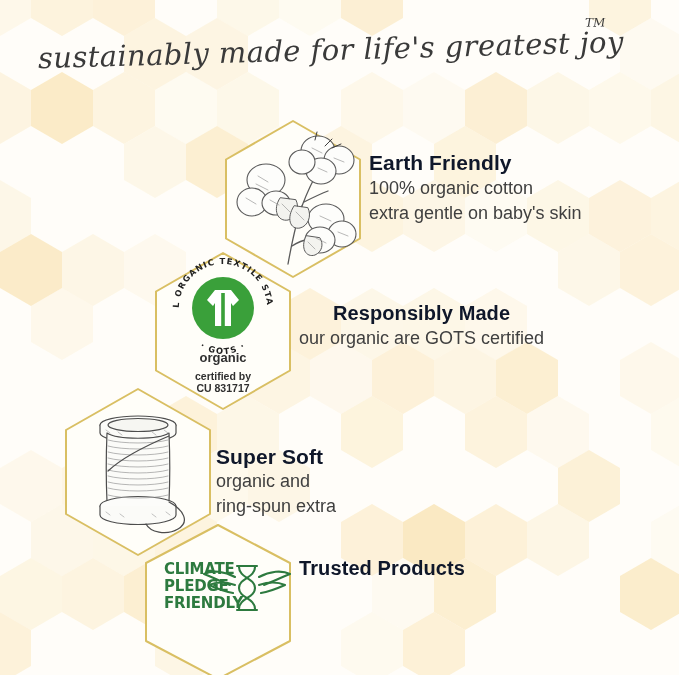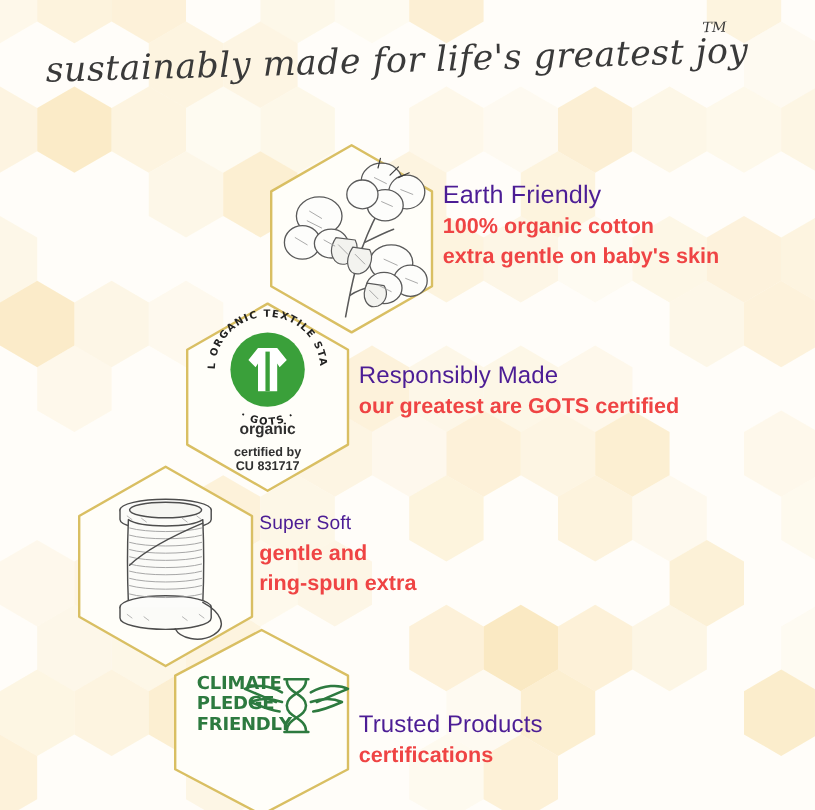--- a/index.html
+++ b/index.html
@@ -25,53 +25,53 @@
   .headline svg{display:block;margin:0 auto;}
 
   
   .feature{position:absolute;z-index:5;}
   .hexcard{position:absolute;}
   .hexcard svg{display:block;}
 
   .ftext{position:absolute;z-index:6;}
   .ftitle{
     font-family:"Liberation Sans", sans-serif;
-    font-weight:normal;
-    color:#4c1d95;
+    font-weight:bold;
+    color:#0f172a;
     letter-spacing:.1px;
     white-space:nowrap;
   }
   .fdesc{
     font-family:"Liberation Sans", sans-serif;
-    font-weight:bold;
-    color:#ef4444;
+    font-weight:normal;
+    color:#404040;
     white-space:nowrap;
   }
 
   
   #feat-earth .hexcard{left:222px;top:118px;}
   #feat-earth .ftext{left:369px;top:150px;}
   #feat-earth .ftitle{font-size:21px;line-height:26px;}
   #feat-earth .fdesc{font-size:18px;line-height:25px;}
 
   
   #feat-resp .hexcard{left:152px;top:250px;}
-  #feat-resp .ftext{left:299px;top:301px;}
+  #feat-resp .ftext{left:299px;top:301px;text-align:center;}
   #feat-resp .ftitle{font-size:20px;line-height:25px;}
   #feat-resp .fdesc{font-size:18px;line-height:25px;}
 
   
   #feat-soft .hexcard{left:62px;top:386px;}
   #feat-soft .ftext{left:216px;top:424px;}
-  #feat-soft .ftitle{font-size:16px;line-height:25px;}
+  #feat-soft .ftitle{font-size:21px;line-height:25px;margin-top:20px;}
   #feat-soft .fdesc{font-size:18px;line-height:25px;}
 
   
   #feat-trust .hexcard{left:142px;top:522px;}
-  #feat-trust .ftext{left:299px;top:556px;margin-top:36px;}
+  #feat-trust .ftext{left:299px;top:556px;}
   #feat-trust .ftitle{font-size:20px;line-height:25px;}
   #feat-trust .fdesc{font-size:18px;line-height:25px;}
 </style>
 </head>
 <body>
 
 <div class="stage">
 
   <div class="bg-honeycomb">
     <svg viewBox="0 0 679 675" xmlns="http://www.w3.org/2000/svg" aria-hidden="true">
@@ -283,21 +283,21 @@
           </g>
         </g>
 
         <text x="71" y="112" text-anchor="middle" font-family="Liberation Sans, sans-serif" font-size="13" font-weight="bold" fill="#303030">organic</text>
         <text x="71" y="130" text-anchor="middle" font-family="Liberation Sans, sans-serif" font-size="10.5" font-weight="bold" fill="#303030">certified by</text>
         <text x="71" y="142" text-anchor="middle" font-family="Liberation Sans, sans-serif" font-size="10.5" font-weight="bold" fill="#303030">CU 831717</text>
       </svg>
     </div>
     <div class="ftext">
       <div class="ftitle">Responsibly Made</div>
-      <div class="fdesc">our greatest are GOTS certified</div>
+      <div class="fdesc">our organic are GOTS certified</div>
     </div>
   </div>
 
   <div class="feature" id="feat-soft">
     <div class="hexcard">
       <svg width="152" height="172" viewBox="0 0 152 172" xmlns="http://www.w3.org/2000/svg">
         <polygon points="76,3 148,44 148,128 76,169 4,128 4,44" fill="#fffef9" stroke="#d9bf63" stroke-width="2" stroke-linejoin="round"></polygon>
         <g stroke="#4d4d4d" stroke-width="1.2" stroke-linejoin="round" stroke-linecap="round" fill="#fcfcfa">
 
           <ellipse cx="76" cy="39" rx="38" ry="9"></ellipse>
@@ -329,21 +329,21 @@
 
           <g fill="none" stroke="#a8a8a8" stroke-width="0.7">
             <path d="M44 44 l4 3 M56 46 l4 3 M90 46 l4 3 M102 44 l4 3"></path>
             <path d="M44 126 l4 3 M58 128 l4 3 M90 128 l4 3 M104 126 l4 3"></path>
           </g>
         </g>
       </svg>
     </div>
     <div class="ftext">
       <div class="ftitle">Super Soft</div>
-      <div class="fdesc">gentle and</div>
+      <div class="fdesc">organic and</div>
       <div class="fdesc">ring-spun extra</div>
     </div>
   </div>
 
   <div class="feature" id="feat-trust">
     <div class="hexcard">
       <svg width="152" height="160" viewBox="0 0 152 160" xmlns="http://www.w3.org/2000/svg">
         <polygon points="76,3 148,41 148,119 76,157 4,119 4,41" fill="#fffef9" stroke="#d9bf63" stroke-width="2" stroke-linejoin="round"></polygon>
         <g>
           <text x="22" y="52" font-family="DejaVu Sans, sans-serif" font-size="15" font-weight="bold" fill="#2d7a3f" letter-spacing="-0.2">CLIMATE</text>
@@ -360,17 +360,16 @@
             <path d="M93 63 C84 60 74 60 67 63 C76 67 84 70 91 71"></path>
 
             <path d="M117 55 C128 49 140 48 148 52 C138 56 130 60 122 63"></path>
             <path d="M117 63 C126 60 136 60 143 63 C134 67 126 70 119 71"></path>
           </g>
         </g>
       </svg>
     </div>
     <div class="ftext">
       <div class="ftitle">Trusted Products</div>
-      <div class="fdesc">certifications</div>
     </div>
   </div>
 
 </div>
 
 </body></html>

